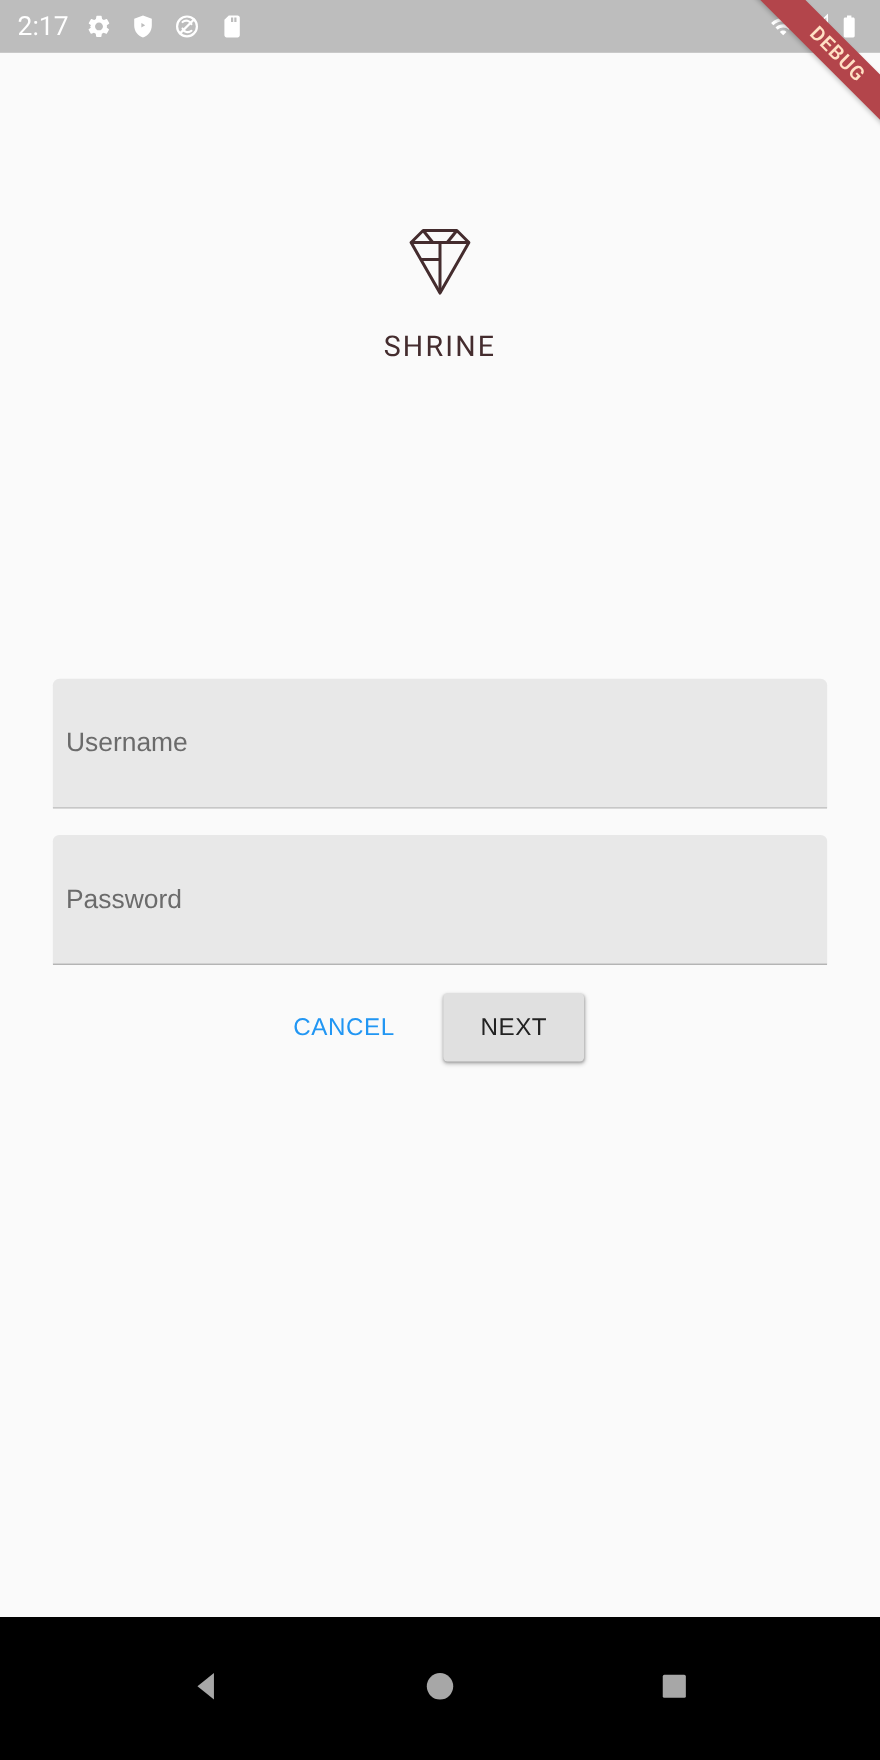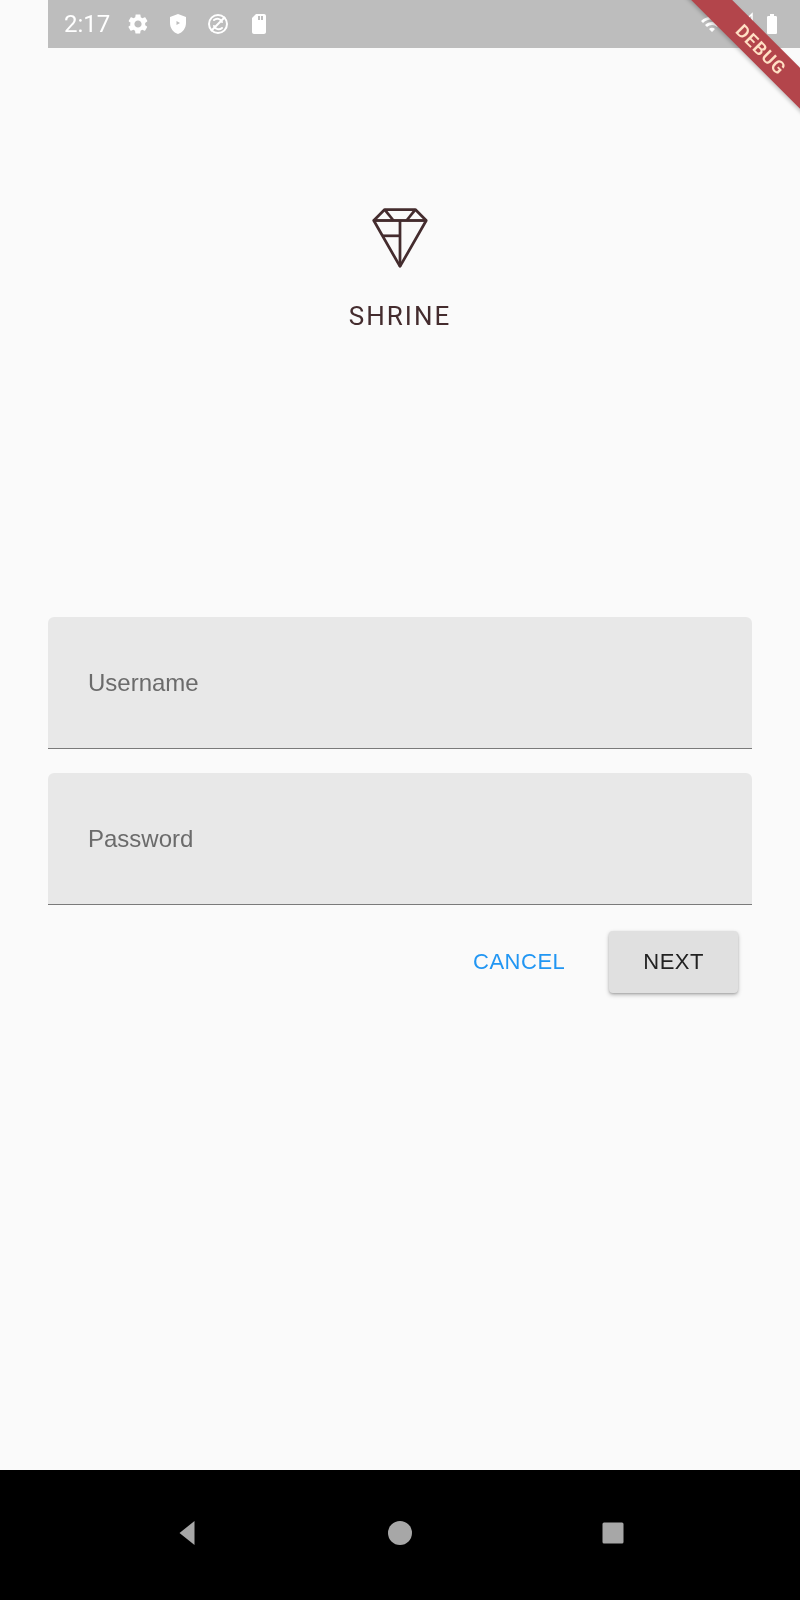--- a/index.html
+++ b/index.html
@@ -17,21 +17,20 @@
     }
     
     .status-bar {
       height: 48px;
       background: #bdbdbd;
       display: flex;
       align-items: center;
       padding: 0 16px;
       justify-content: space-between;
       color: #fff;
-      margin-left: 48px;
     }
     .status-left {
       display: flex;
       align-items: center;
       gap: 16px;
     }
     .status-time {
       font-size: 24px;
       font-weight: 400;
     }
@@ -86,37 +85,37 @@
       color: #442c2e;
       letter-spacing: 2px;
     }
     
     .form-section {
       margin-top: 238px;
     }
     
     .input-field {
       width: 100%;
-      height: 132px;
+      height: 118px;
       background: #e8e8e8;
       border: none;
       border-bottom: 1.5px solid #7a7a7a;
       border-radius: 6px 6px 0 0;
-      padding: 0 40px;
+      padding: 0 12px;
       font-size: 24px;
       color: #333;
       margin-bottom: 24px;
     }
     .input-field::placeholder {
       color: #6b6b6b;
     }
     
     .button-bar {
       display: flex;
-      justify-content: flex-end;
+      justify-content: center;
       align-items: center;
       gap: 32px;
       margin-top: 2px;
     }
     .btn-flat {
       background: transparent;
       border: none;
       color: #2196f3;
       font-size: 22px;
       font-weight: 500;

